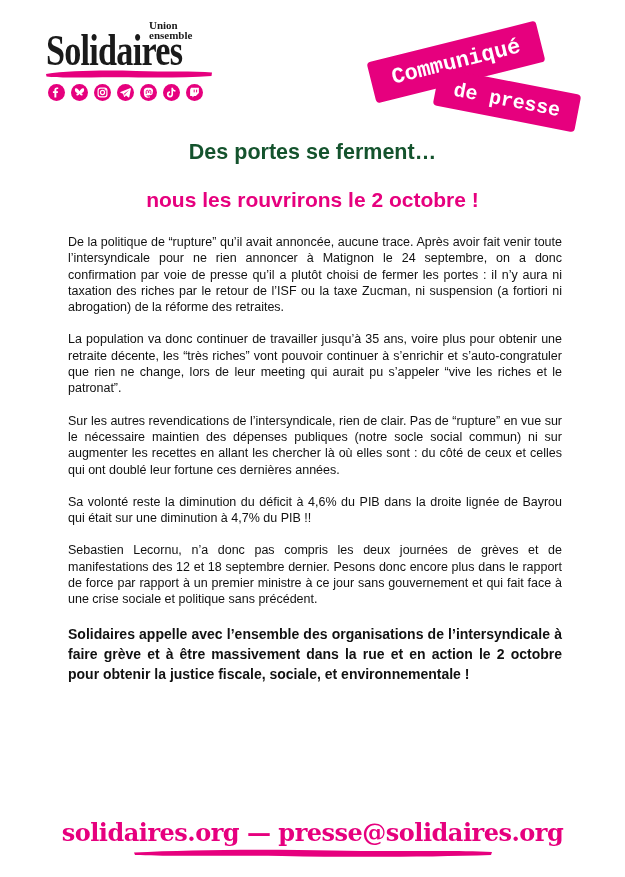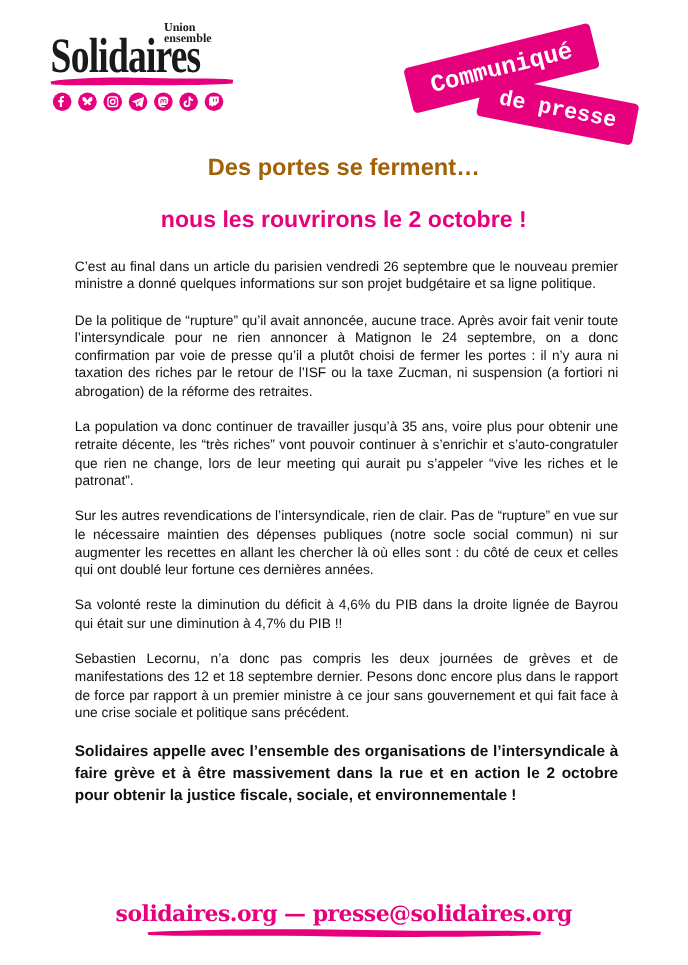--- a/index.html
+++ b/index.html
@@ -35,40 +35,40 @@
     font-family:"Liberation Mono", monospace; font-weight:bold;
     display:flex; align-items:center; justify-content:center;
     border-radius:3px; box-shadow:0 0 0 1px #e6007e;
   }
   .stamp1 { left:370px; top:42px; width:172px; height:40px; font-size:22px;
     transform:rotate(-14deg); z-index:1; }
   .stamp2 { left:436px; top:82px; width:142px; height:36px; font-size:20px;
     transform:rotate(11deg); z-index:2; }
   
   .title1 { position:absolute; top:140px; left:0; width:625px; text-align:center;
-    color:#a16207; font-weight:bold; font-size:21.5px; }
+    color:#14532d; font-weight:bold; font-size:21.5px; }
   .title2 { position:absolute; top:188px; left:0; width:625px; text-align:center;
     color:#e6007e; font-weight:bold; font-size:21px; }
   
   .body-text { position:absolute; top:234px; left:68px; width:494px; }
   .body-text p {
     font-size:12.5px; line-height:16.3px; text-align:justify;
     color:#111; margin-bottom:16px;
   }
   .body-text p.emphasis {
     font-size:14px; line-height:20px; font-weight:bold; margin-top:4px; margin-bottom:16px;
   }
   .body-text p.dateline {
     font-style:italic; text-align:left; margin-top:24px;
   }
   
   .footer { position:absolute; top:818px; left:0; width:625px; text-align:center; }
   .footer-text {
     font-family:"DejaVu Serif", serif; font-weight:bold;
-    font-size:20px; letter-spacing:-0.5px; color:#e6007e; display:inline-block;
+    font-size:24px; letter-spacing:-0.5px; color:#e6007e; display:inline-block;
   }
   .footer-underline { display:block; margin:1px auto 0; width:362px; height:10px; }
 </style>
 </head>
 <body>
 
 <div class="page">
 
   <div class="header">
 
@@ -127,21 +127,20 @@
     </div>
 
     <div class="stamp stamp1">Communiqué</div>
     <div class="stamp stamp2">de presse</div>
   </div>
 
   <div class="title1">Des portes se ferment…</div>
   <div class="title2">nous les rouvrirons le 2 octobre !</div>
 
   <div class="body-text">
-    <p>C’est au final dans un article du parisien vendredi 26 septembre que le nouveau premier ministre a donné quelques informations sur son projet budgétaire et sa ligne politique.</p>
     <p>De la politique de “rupture” qu’il avait annoncée, aucune trace. Après avoir fait venir toute l’intersyndicale pour ne rien annoncer à Matignon le 24 septembre, on a donc confirmation par voie de presse qu’il a plutôt choisi de fermer les portes : il n’y aura ni taxation des riches par le retour de l’ISF ou la taxe Zucman, ni suspension (a fortiori ni abrogation) de la réforme des retraites.</p>
     <p>La population va donc continuer de travailler jusqu’à 35 ans, voire plus pour obtenir une retraite décente, les “très riches” vont pouvoir continuer à s’enrichir et s’auto-congratuler que rien ne change, lors de leur meeting qui aurait pu s’appeler “vive les riches et le patronat”.</p>
     <p>Sur les autres revendications de l’intersyndicale, rien de clair. Pas de “rupture” en vue sur le nécessaire maintien des dépenses publiques (notre socle social commun) ni sur augmenter les recettes en allant les chercher là où elles sont : du côté de ceux et celles qui ont doublé leur fortune ces dernières années.</p>
     <p>Sa volonté reste la diminution du déficit à 4,6% du PIB dans la droite lignée de Bayrou qui était sur une diminution à 4,7% du PIB !!</p>
     <p>Sebastien Lecornu, n’a donc pas compris les deux journées de grèves et de manifestations des 12 et 18 septembre dernier. Pesons donc encore plus dans le rapport de force par rapport à un premier ministre à ce jour sans gouvernement et qui fait face à une crise sociale et politique sans précédent.</p>
     <p class="emphasis">Solidaires appelle avec l’ensemble des organisations de l’intersyndicale à faire grève et à être massivement dans la rue et en action le 2 octobre pour obtenir la justice fiscale, sociale, et environnementale !</p>
   </div>
 
   <div class="footer">
     <span class="footer-text">solidaires.org — presse@solidaires.org</span>

